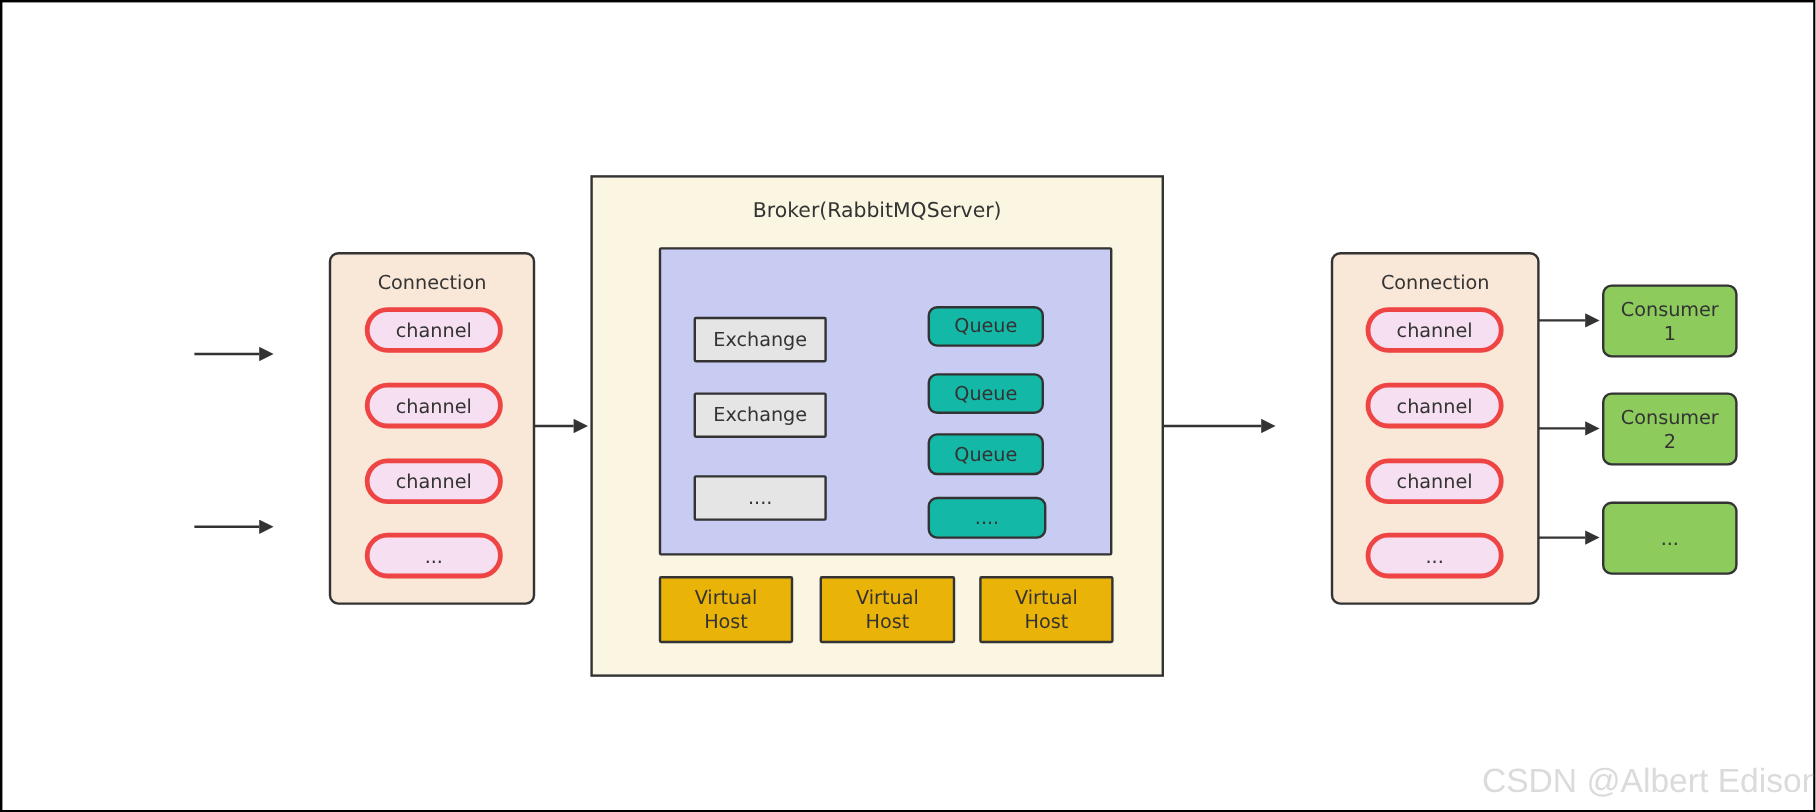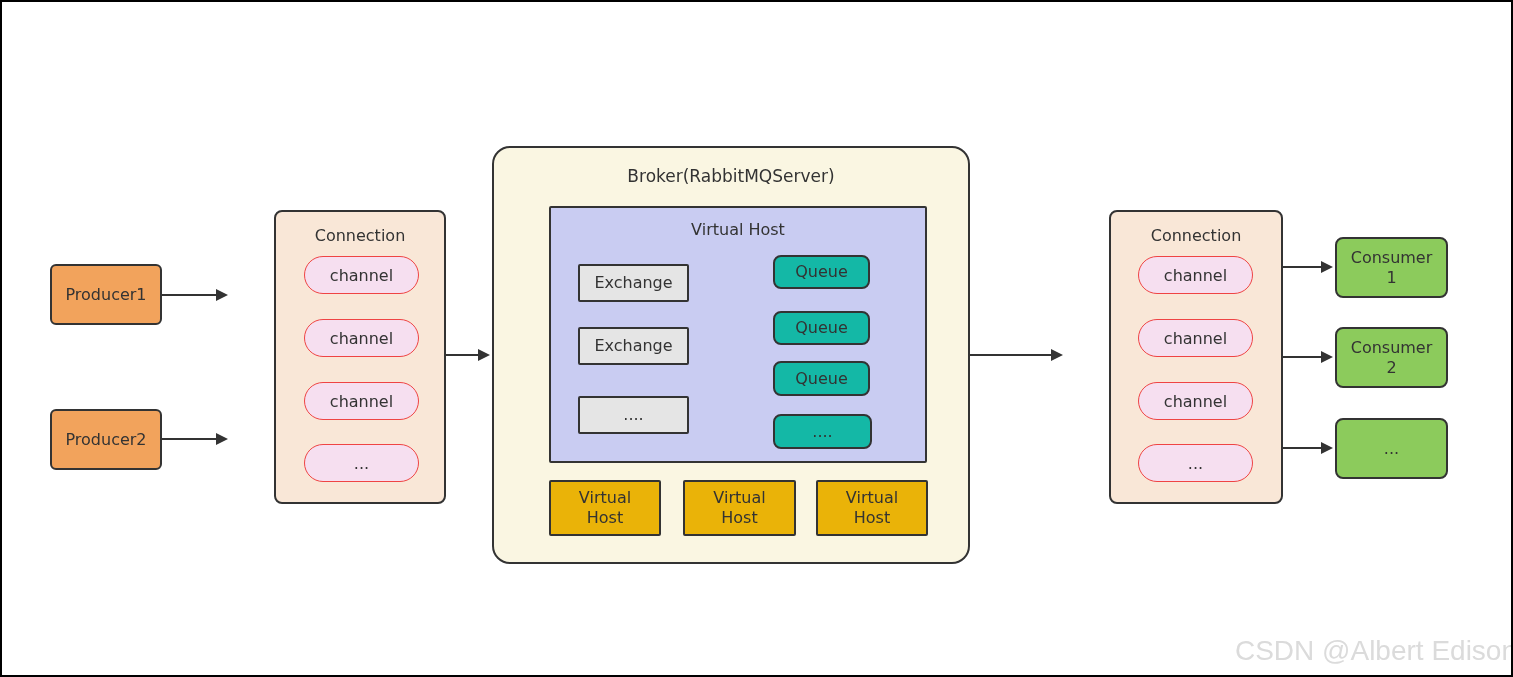--- a/index.html
+++ b/index.html
@@ -25,24 +25,24 @@
   .producer{background:#F2A35C;border-radius:6px;}
   .group{position:absolute;border:2px solid #333;}
   .connection{background:#F9E7D7;border-radius:8px;margin-left:44px;}
   .group-title{
     position:absolute;left:0;right:0;top:14px;
     text-align:center;font-size:16px;
   }
   .pill{
     position:absolute;
     display:flex;align-items:center;justify-content:center;
-    background:#F6DFF0;border:1px solid #ef4444;border-radius:19px;
+    background:#F6DFF0;border:4px solid #ef4444;border-radius:19px;
     font-size:16px;
   }
-  .broker{background:#FAF6E2;border-radius:18px;}
+  .broker{background:#FAF6E2;border-radius:0;}
   .broker-title{top:18px;font-size:17px;}
   .vhost-big{position:absolute;background:#C9CCF2;border:2px solid #333;border-radius:2px;}
   .vhost-title{top:12px;}
   .exchange{background:#e5e5e5;border-radius:2px;}
   .queue{background:#14b8a6;border-radius:8px;}
   .vhost-mini{background:#eab308;border-radius:2px;}
   .consumer{background:#8CCB5C;border-radius:8px;}
   .consumer-lines{display:flex;flex-direction:column;align-items:center;text-align:right;}
   .watermark{
     position:absolute;
@@ -71,36 +71,33 @@
       <path d="M968,353 L1049,353" marker-end="url(#arrow)"></path>
       <path d="M1237,265 L1319,265" marker-end="url(#arrow)"></path>
       <path d="M1237,355 L1319,355" marker-end="url(#arrow)"></path>
       <path d="M1237,446 L1319,446" marker-end="url(#arrow)"></path>
       <path d="M685,278 L753,268" marker-end="url(#arrow)"></path>
       <path d="M685,337 L753,324" marker-end="url(#arrow)"></path>
       <path d="M685,343 L754,366" marker-end="url(#arrow)"></path>
     </g>
   </svg>
 
-  <div class="node producer" style="left:48px;top:262px;width:112px;height:61px">Producer1</div>
-  <div class="node producer" style="left:48px;top:407px;width:112px;height:61px">Producer2</div>
 
   <div class="group connection" style="left:228px;top:208px;width:172px;height:294px">
     <div class="group-title">Connection</div>
     <div class="pill" style="left:28px;top:44px;width:115px;height:38px">channel</div>
     <div class="pill" style="left:28px;top:107px;width:115px;height:38px">channel</div>
     <div class="pill" style="left:28px;top:170px;width:115px;height:38px">channel</div>
     <div class="pill" style="left:28px;top:232px;width:115px;height:38px">...</div>
   </div>
 
   <div class="group broker" style="left:490px;top:144px;width:478px;height:418px">
     <div class="group-title broker-title">Broker(RabbitMQServer)</div>
 
     <div class="vhost-big" style="left:55px;top:58px;width:378px;height:257px">
-      <div class="group-title vhost-title">Virtual Host</div>
 
       <div class="node exchange" style="left:27px;top:56px;width:111px;height:38px">Exchange</div>
       <div class="node exchange" style="left:27px;top:119px;width:111px;height:38px">Exchange</div>
       <div class="node exchange" style="left:27px;top:188px;width:111px;height:38px">....</div>
 
       <div class="node queue" style="left:222px;top:47px;width:97px;height:34px">Queue</div>
       <div class="node queue" style="left:222px;top:103px;width:97px;height:34px">Queue</div>
       <div class="node queue" style="left:222px;top:153px;width:97px;height:35px">Queue</div>
       <div class="node queue" style="left:222px;top:206px;width:99px;height:35px">....</div>
     </div>

